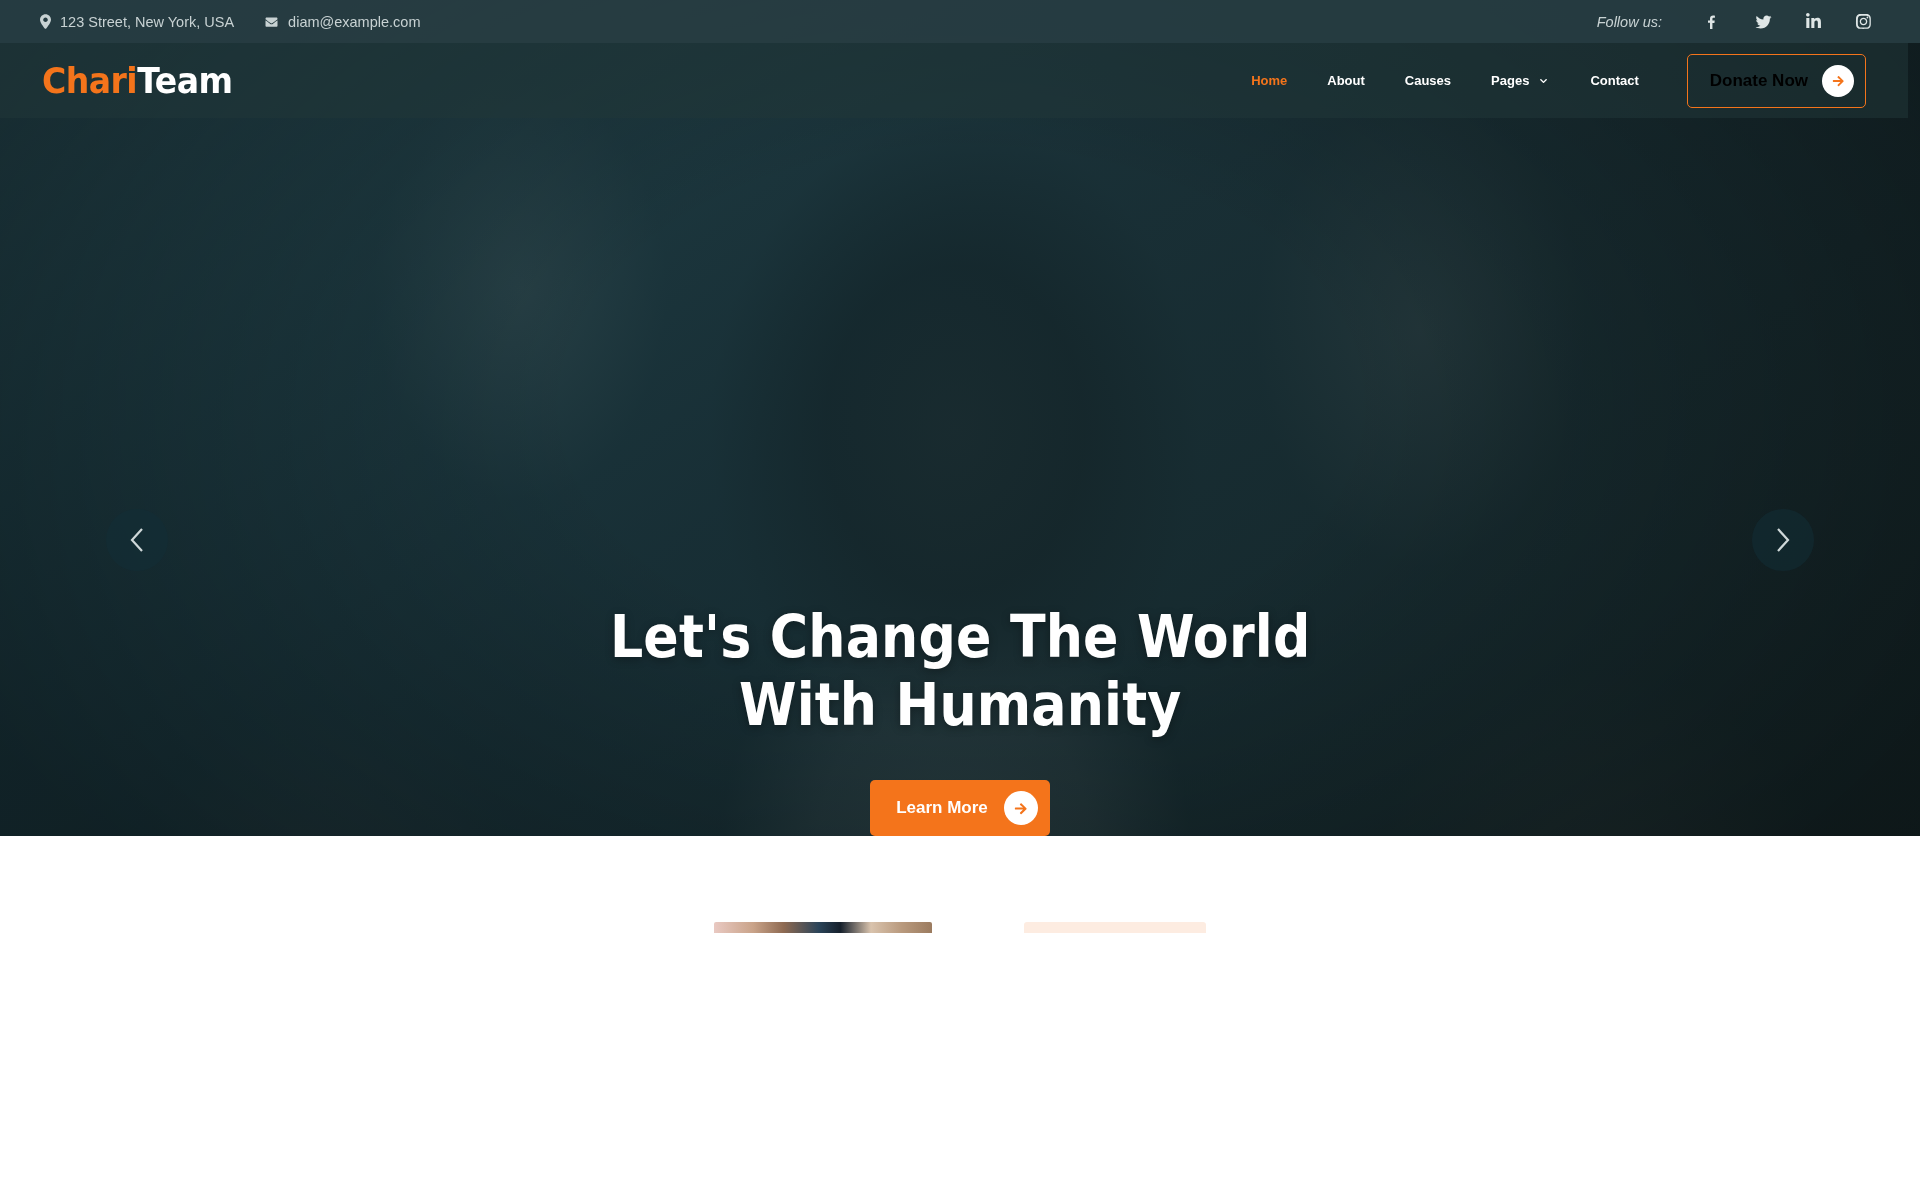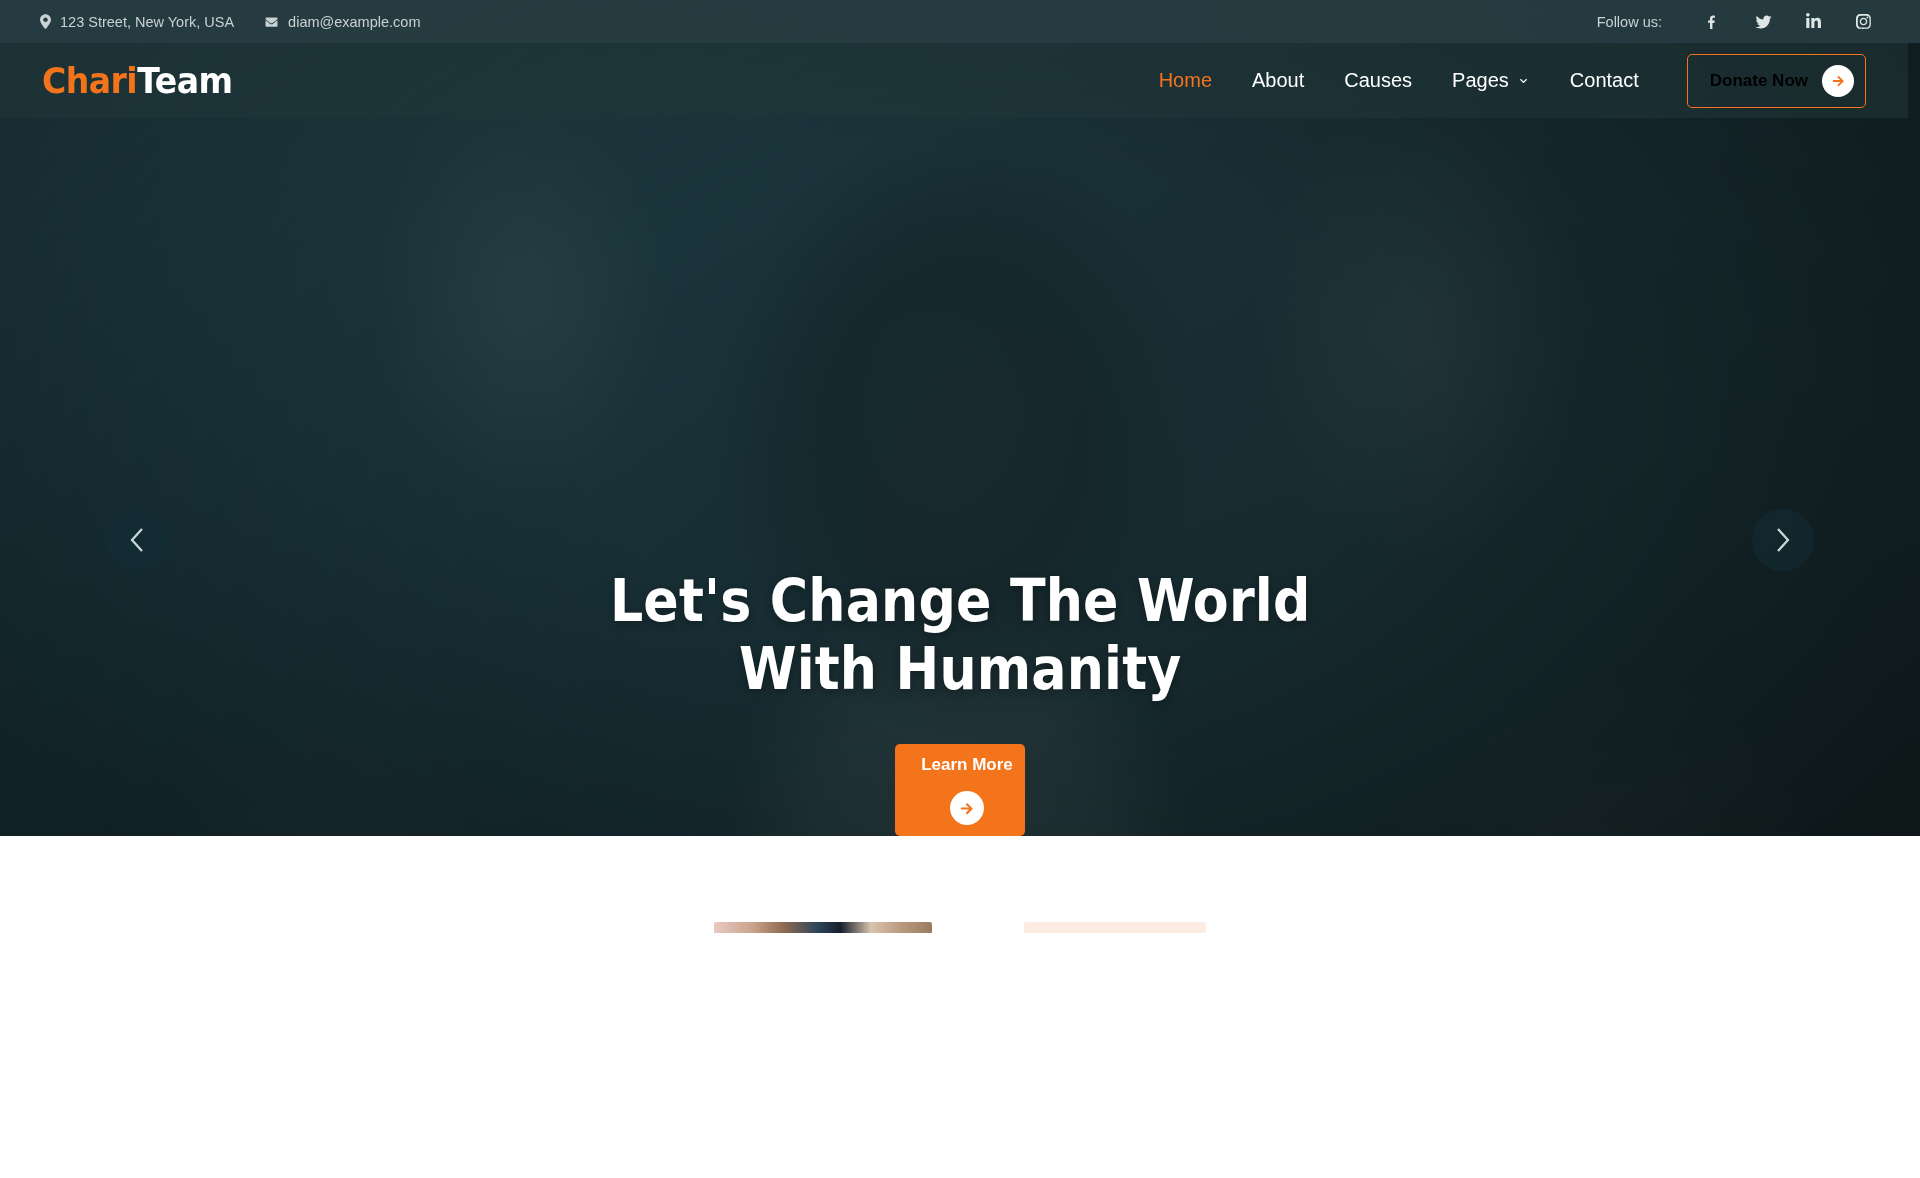--- a/index.html
+++ b/index.html
@@ -44,21 +44,21 @@
   .topbar {
     position:absolute; top:0; left:0; right:0; height:43px;
     background:rgba(39,61,66,0.92);
     display:flex; align-items:center;
     padding:0 40px;
     font-size:14.5px; color:#c8d2d3;
     z-index:20;
   }
   .tb-item { display:flex; align-items:center; gap:9px; margin-right:30px; }
   .tb-item svg { fill:#c8d2d3; display:block; }
-  .tb-right { margin-left:auto; display:flex; align-items:center; gap:16px; }
+  .tb-right { margin-left:auto; display:flex; align-items:center; gap:16px;font-style:italic; }
   .tb-follow { font-size:14.5px; color:#c8d2d3; margin-right:18px; }
   .soc {
     width:34px; height:34px;
     display:flex; align-items:center; justify-content:center;
     cursor:pointer;
   }
   .soc svg { fill:#dfe6e6; display:block; }
 
   
   .header {
@@ -79,21 +79,21 @@
   .logo .a { color:#f4741b; }
   .logo .b { color:#ffffff; }
 
   .nav {
     margin-left:auto;
     display:flex; align-items:center;
     gap:0;
   }
   .nav a {
     color:#ffffff; text-decoration:none;
-    font-size:20px; font-weight:normal;
+    font-size:13px; font-weight:bold;
     padding:0 20px;
     display:flex; align-items:center; gap:8px;
     white-space:nowrap;
     cursor:pointer;
   }
   .nav a.active { color:#f4741b; }
   .chev { display:block; }
   .chev svg { fill:#ffffff; display:block; }
 
   .donate {
@@ -148,21 +148,20 @@
   }
   .learn {
     margin-top:40px;
     display:flex; align-items:center; gap:16px;
     background:#f4741b;
     border:none; border-radius:5px;
     padding:11px 12px 11px 26px;
     color:#ffffff;
     font-size:17px; font-weight:bold;
     cursor:pointer;
-    flex-direction:column;
   }
   .learn .circ-arrow { width:34px; height:34px; }
 
   
   .carousel-btn {
     position:absolute; top:540px;
     transform:translateY(-50%);
     width:62px; height:62px; border-radius:50%;
     background:rgba(18,46,54,0.55);
     display:flex; align-items:center; justify-content:center;

